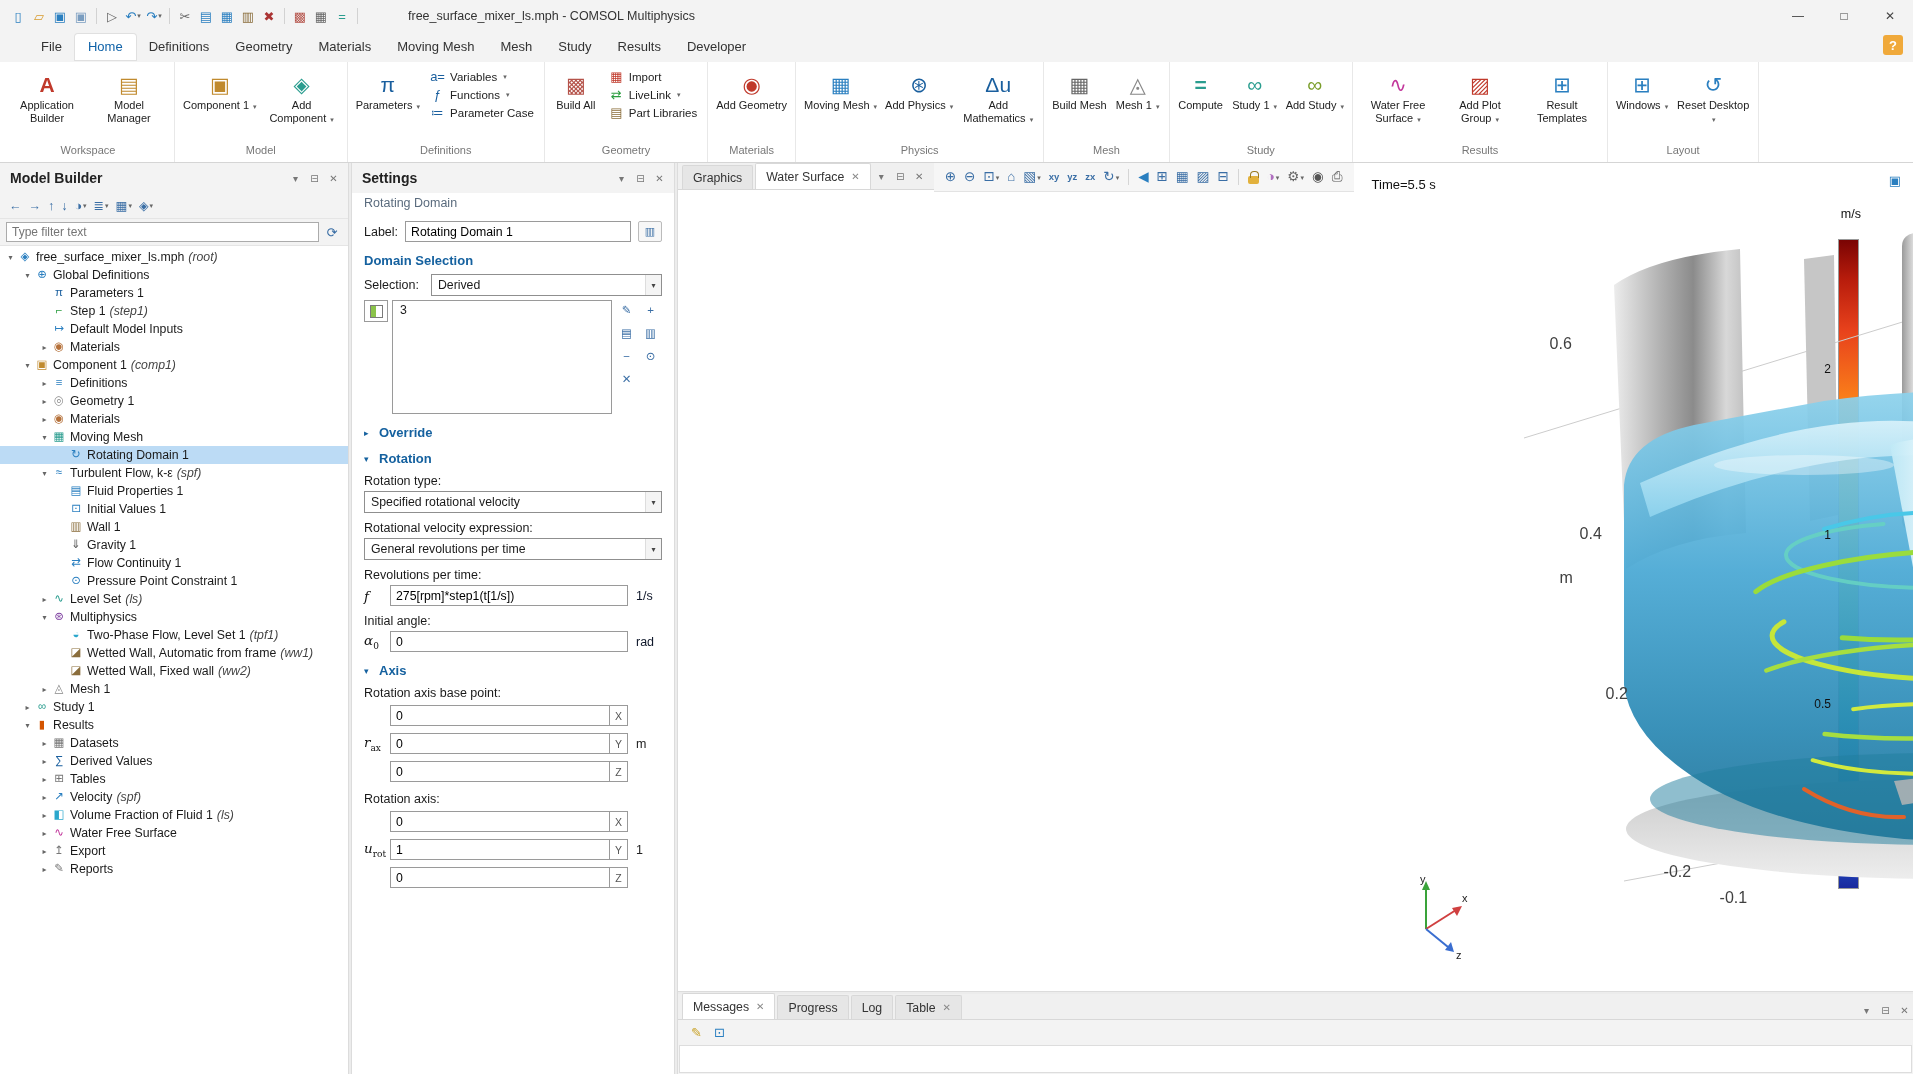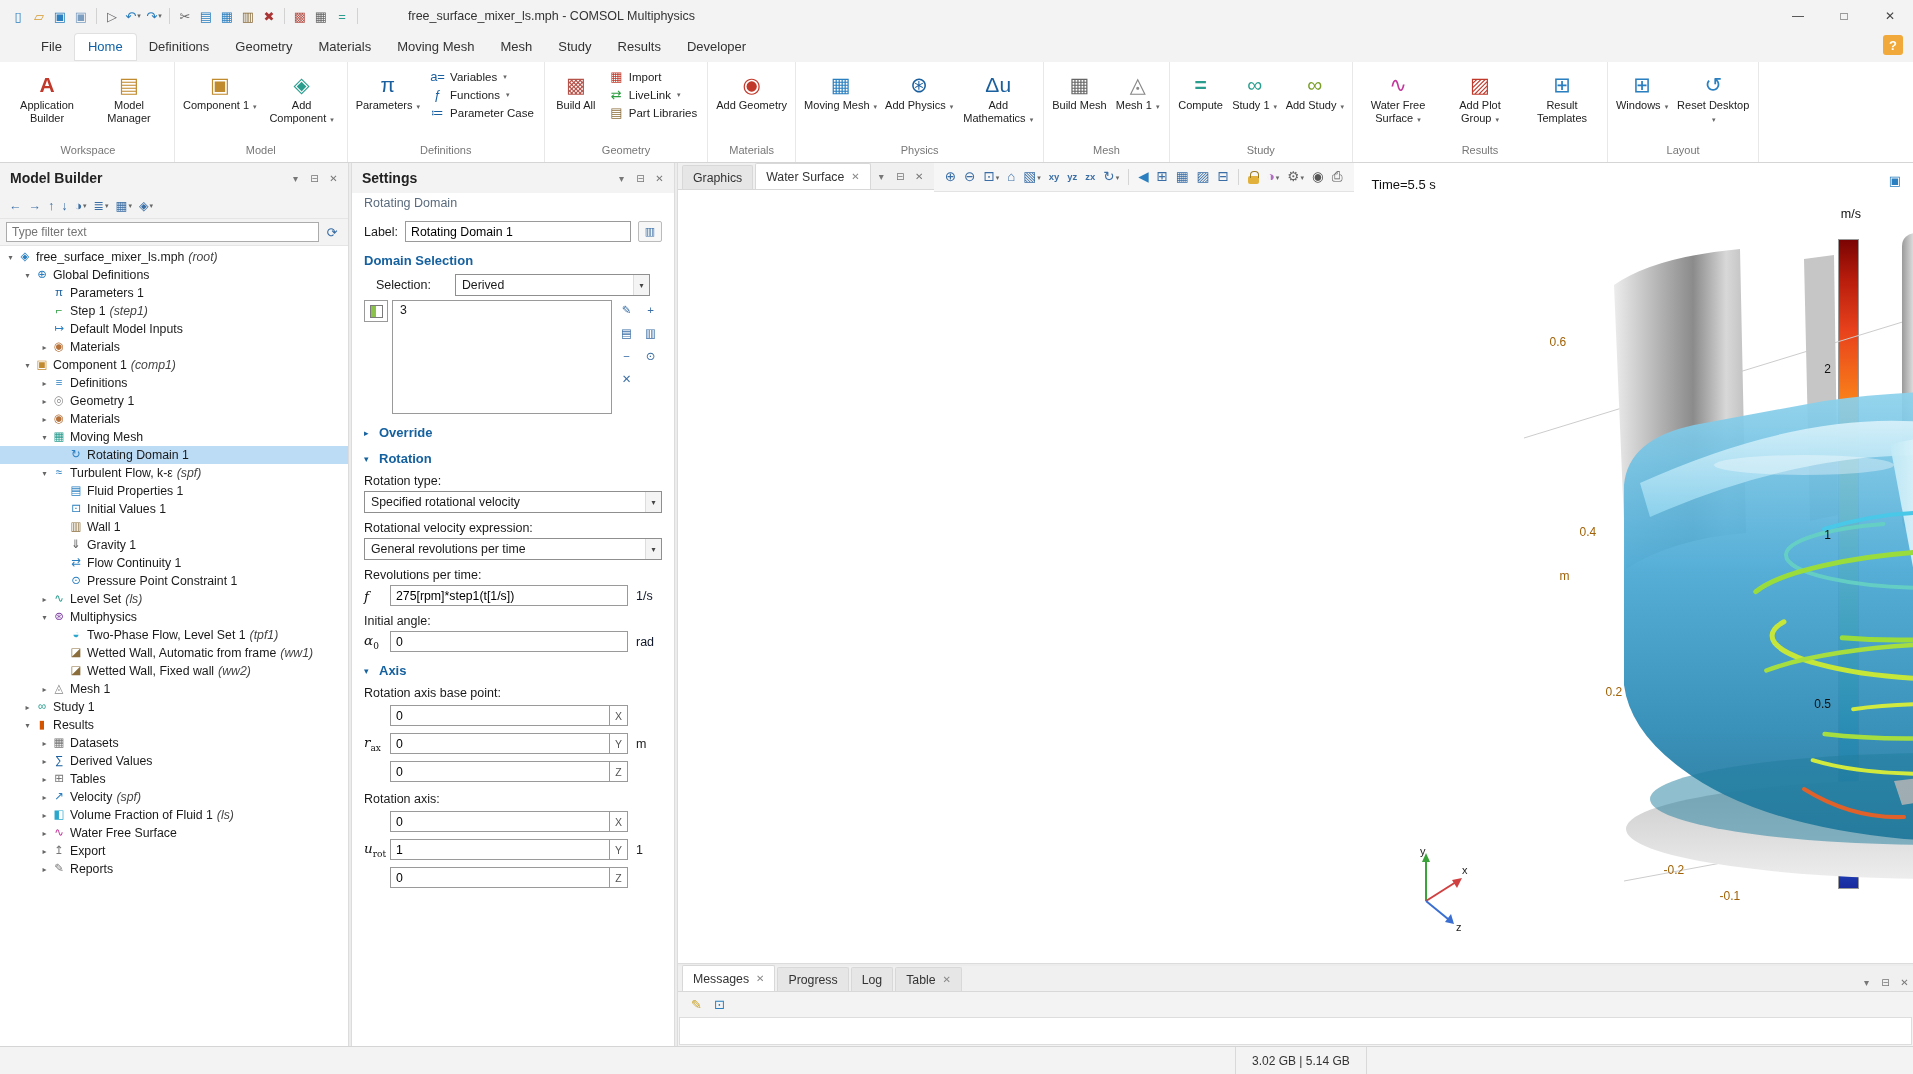--- a/index.html
+++ b/index.html
@@ -60,21 +60,21 @@
 
 
 .settings-subtitle{padding:3px 12px 2px;color:#5a6b7d;font-size:12.5px;background:#fff;flex:none}
 .settings-body{flex:1;padding:2px 12px 0;overflow:hidden}
 .label-row{display:flex;align-items:center;gap:7px;margin:7px 0 10px}
 .label-row input{flex:1;height:21px;border:1px solid #9a9a9a;padding:0 5px;font-size:12.3px;font-family:inherit;min-width:0}
 .mini-btn{width:24px;height:21px;border:1px solid #bbb;background:#f7f7f7;font-size:11px;color:#3a6ea5;display:flex;align-items:center;justify-content:center;border-radius:2px}
 .section-head{display:flex;align-items:center;gap:4px;color:#15619f;font-size:13px;font-weight:600;margin:11px 0 6px}
 .sec-caret{font-size:9px;width:11px;color:#15619f}
 .form-caption{margin:8px 0 3px;color:#1a1a1a}
-.inline-field{display:flex;align-items:center;gap:24px;margin:4px 12px}
+.inline-field{display:flex;align-items:center;gap:12px;margin:4px 0}
 .combo{display:flex;height:22px;border:1px solid #8f8f8f;background:#fff;align-items:center;flex:1;min-width:0}
 .combo .cval{flex:1;padding:0 6px;font-size:12.3px;white-space:nowrap;overflow:hidden}
 .combo .carrow{width:16px;align-self:stretch;display:flex;align-items:center;justify-content:center;font-size:8px;color:#444;border-left:1px solid #ddd;background:#f4f4f4}
 .sel-wrap{display:flex;gap:4px;margin-top:4px;align-items:flex-start}
 .active-toggle{width:24px;height:22px;border:1px solid #9a9a9a;background:#fff;display:flex;align-items:center;justify-content:center}
 .active-toggle .at{width:13px;height:13px;border:1px solid #7a7a7a;background:linear-gradient(90deg,#8bc34a 0 50%,#fff 50% 100%)}
 .sel-list{flex:1;height:114px;border:1px solid #9a9a9a;background:#fff;overflow:hidden}
 .sel-item{padding:2px 7px;font-size:12.3px}
 .sel-btns{width:46px;display:grid;grid-template-columns:21px 21px;gap:3px;align-content:start}
 .sel-btn{width:21px;height:20px;display:flex;align-items:center;justify-content:center;font-size:11.5px;color:#3a6ea5}
@@ -100,21 +100,21 @@
 .gtb{display:flex;align-items:center;padding:2px 3px;font-size:13.5px;color:#3a6ea5;border-radius:2px;line-height:1}
 .gtb .txt{font-size:9.5px;font-weight:bold}
 .gsep{width:1px;height:16px;background:#d5d5d5;margin:0 4px}
 .lock-glyph{position:relative;width:11px;height:8px;background:#e2b13c;border-radius:2px;margin-top:6px}
 .lock-glyph::before{content:"";position:absolute;top:-5px;left:2px;width:7px;height:6px;border:1.5px solid #9a7a20;border-bottom:none;border-radius:4px 4px 0 0}
 .plot-area{flex:1;position:relative;background:#fff;overflow:hidden}
 .time-label{position:absolute;left:18px;top:14px;font-size:13px;color:#111}
 .legend-unit{position:absolute;right:52px;top:44px;font-size:12.5px;color:#111}
 .colorbar{position:absolute;right:54px;top:76px;width:21px;height:650px;border:1px solid #999;background:linear-gradient(180deg,#7a0403 0%,#b71c0c 6%,#e8421c 14%,#f97c1a 24%,#f7b518 34%,#e8e11c 44%,#a8e03a 54%,#4fd058 64%,#22c4a8 74%,#28a8e0 84%,#2560d8 93%,#1a2a9e 100%)}
 .cb-tick{position:absolute;right:82px;font-size:12px;color:#111;transform:translateY(-50%)}
-.axis-label{position:absolute;font-size:12px;color:#a16207;white-space:nowrap}
+.axis-label{position:absolute;font-size:16px;color:#404040;white-space:nowrap}
 .plot-corner-icon{position:absolute;right:12px;top:10px;font-size:13px;color:#2a7fc0}
 .mixer{position:absolute;left:150px;top:70px}
 .triad{position:absolute;left:28px;bottom:32px}
 .triad text{font-size:11px;fill:#222;font-family:"Liberation Sans",sans-serif}
 
 
 .hsplit{height:3px;background:#ececec;border-top:1px solid #dcdcdc;flex:none}
 .bottom-panel{height:80px;background:#f3f3f3;display:flex;flex-direction:column;flex:none}
 .btabs{height:26px;display:flex;align-items:flex-end;padding-left:4px;border-bottom:1px solid #d8d8d8;background:#f0f0f0;flex:none}
 .btoolbar{height:25px;display:flex;align-items:center;gap:6px;padding:0 10px;flex:none}
@@ -883,16 +883,13 @@
           </div>
         <div class="btoolbar">
             <span class="gtb" style="color: rgb(201, 162, 39);">✎</span>
             <span class="gtb" style="color: rgb(42, 127, 192);">⊡</span>
           </div>
         <div class="bcontent"></div>
       </div>
     </div>
   </div>
 
-  <div class="statusbar">
-    <span class="mem">3.02 GB | 5.14 GB</span>
-  </div>
 </div>
 
 </body></html>

